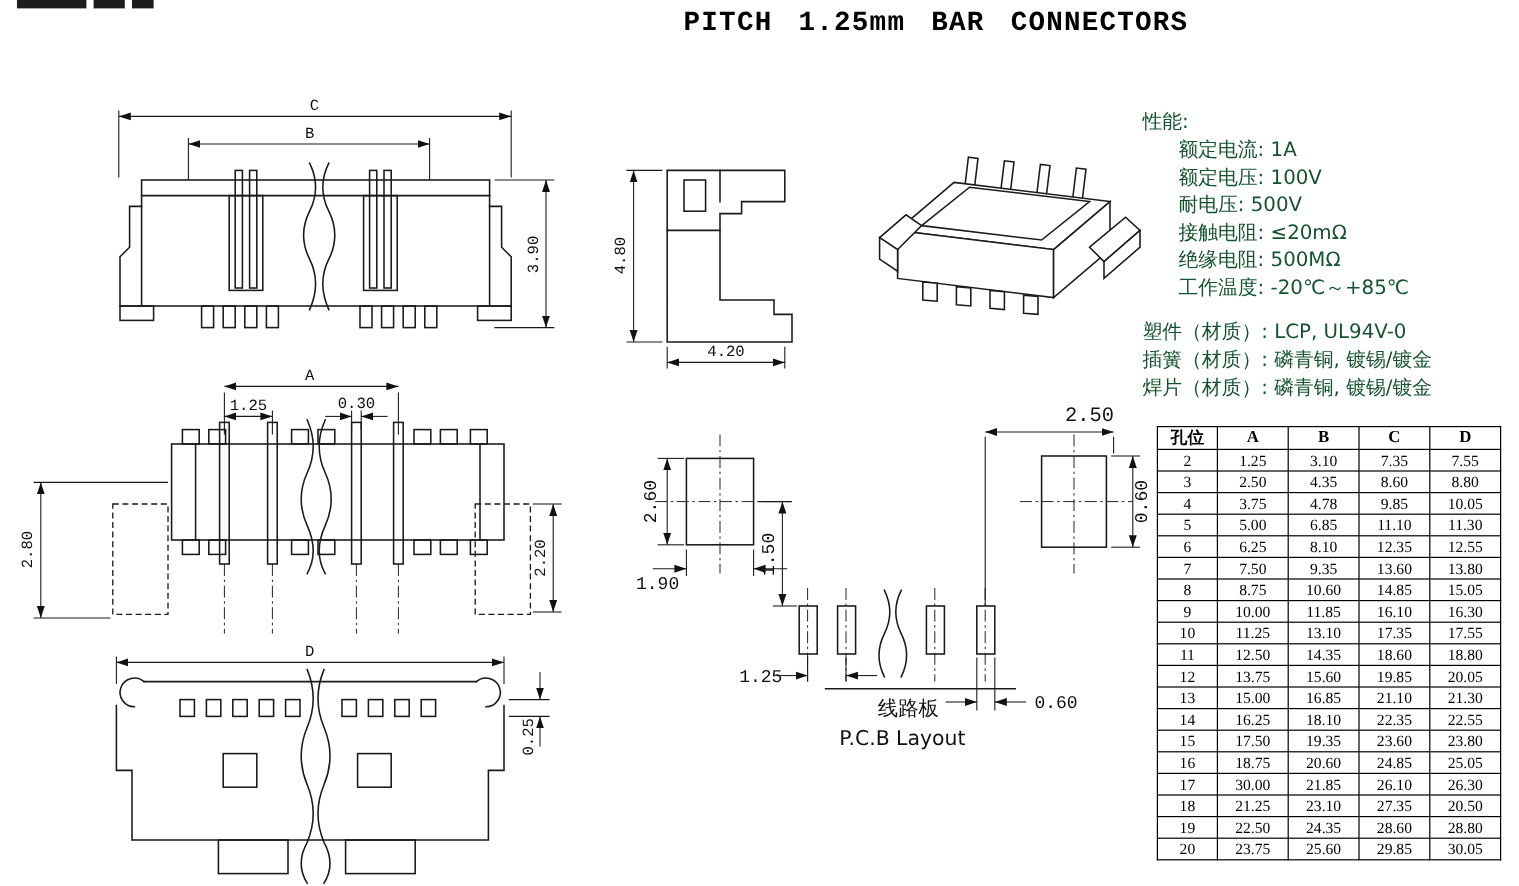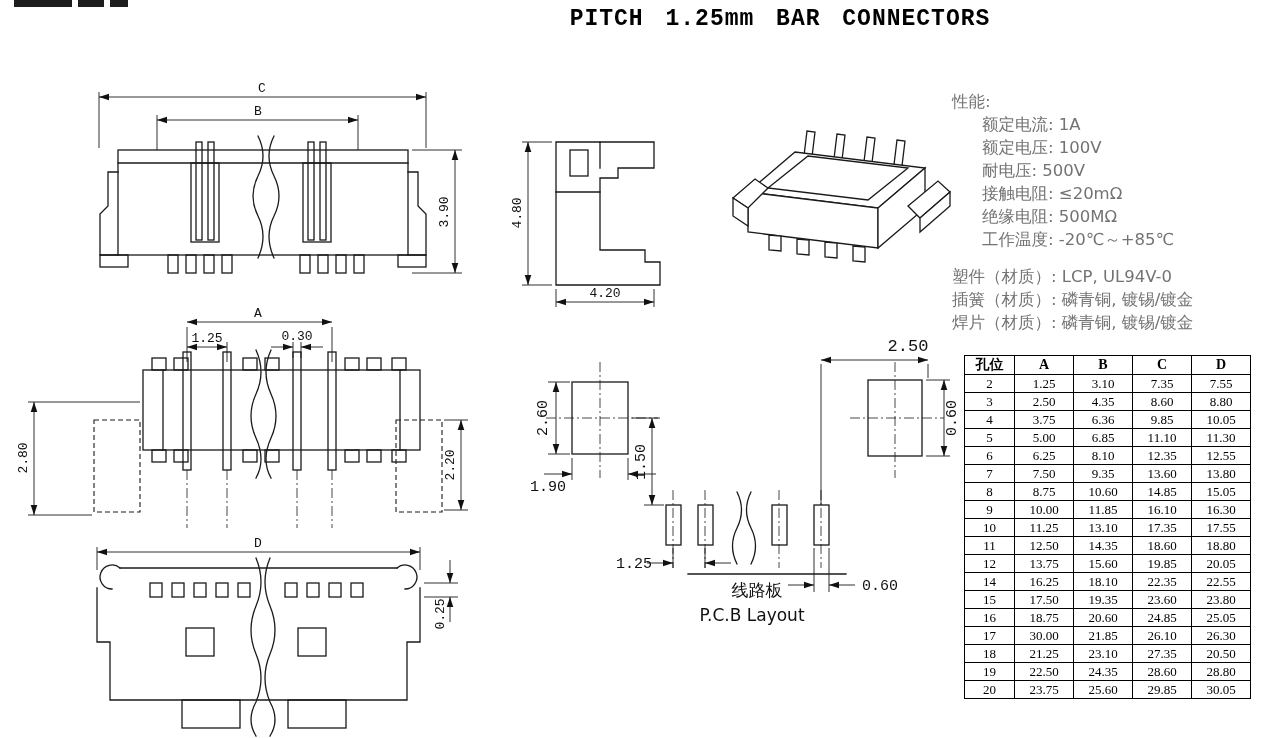--- a/index.html
+++ b/index.html
@@ -22,21 +22,21 @@
   .lnf  { stroke:#1a1a1a; stroke-width:1.3; fill:#ffffff; }
   .lnd  { stroke:#1a1a1a; stroke-width:1.1; fill:none; stroke-dasharray:5 3; }
   .thin { stroke:#1a1a1a; stroke-width:0.9; fill:none; }
   .dash { stroke:#1a1a1a; stroke-width:0.8; fill:none; stroke-dasharray:10 3 2 3; }
   svg text { fill:#111; }
   .dt  { font:13px "Liberation Mono", monospace; }
   .dtl { font:15px "Liberation Mono", monospace; }
   .dxl { font:17px "Liberation Mono", monospace; }
   .lbl { font:17px "DejaVu Sans", sans-serif; }
 
-  .specs { position:absolute; left:952px; top:90px; font-size:16.5px; line-height:23px; color:#737373; white-space:nowrap; }
+  .specs { position:absolute; left:952px; top:90px; font-size:16.5px; line-height:23px; color:#14532d; white-space:nowrap; }
   .specs-items { margin-left:30px; }
   .specs-materials { margin-top:14px; }
 
   .pin-table { position:absolute; left:964px; top:355px; border-collapse:collapse;
                font-family:"Liberation Serif", serif; font-size:13px; color:#000;
                table-layout:fixed; }
   .pin-table th, .pin-table td { border:1px solid #000; text-align:center; height:18px; padding:0 4px; }
   .pin-table th { font-weight:bold; font-size:14px; width:59px; }
   .pin-table th:first-child { width:50px; }
 </style>
@@ -308,21 +308,21 @@
         <tr>
           <td>3</td>
           <td>2.50</td>
           <td>4.35</td>
           <td>8.60</td>
           <td>8.80</td>
         </tr>
         <tr>
           <td>4</td>
           <td>3.75</td>
-          <td>6.36</td>
+          <td>4.78</td>
           <td>9.85</td>
           <td>10.05</td>
         </tr>
         <tr>
           <td>5</td>
           <td>5.00</td>
           <td>6.85</td>
           <td>11.10</td>
           <td>11.30</td>
         </tr>
@@ -369,20 +369,27 @@
           <td>18.80</td>
         </tr>
         <tr>
           <td>12</td>
           <td>13.75</td>
           <td>15.60</td>
           <td>19.85</td>
           <td>20.05</td>
         </tr>
         <tr>
+          <td>13</td>
+          <td>15.00</td>
+          <td>16.85</td>
+          <td>21.10</td>
+          <td>21.30</td>
+        </tr>
+        <tr>
           <td>14</td>
           <td>16.25</td>
           <td>18.10</td>
           <td>22.35</td>
           <td>22.55</td>
         </tr>
         <tr>
           <td>15</td>
           <td>17.50</td>
           <td>19.35</td>

